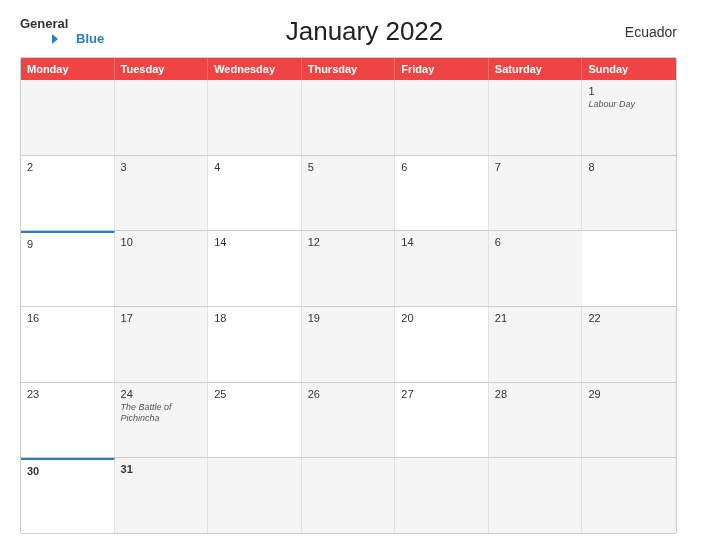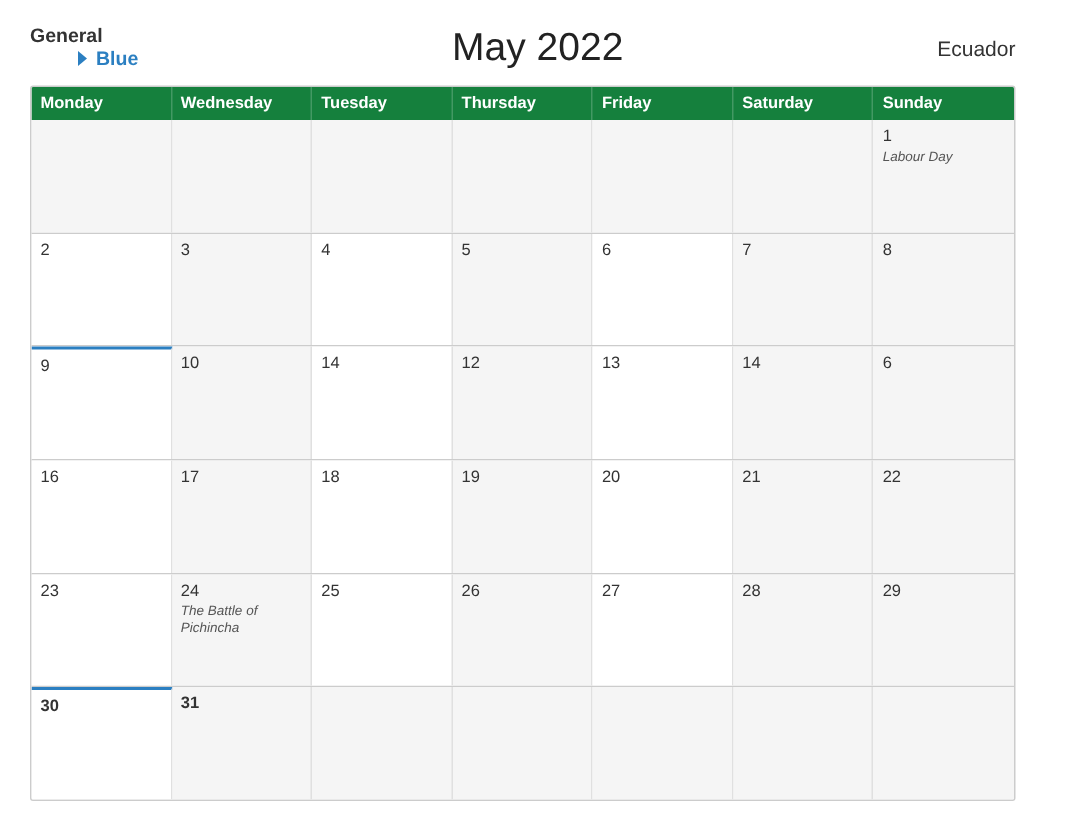--- a/index.html
+++ b/index.html
@@ -38,21 +38,21 @@
       font-weight: bold;
       color: #333;
     }
 
     .logo-blue {
       font-size: 13px;
       font-weight: bold;
       color: #2b7fc1;
       display: flex;
       align-items: center;
-      gap: 6px;
+      gap: 18px;
       padding-left: 32px;
     }
 
     .logo-triangle {
       width: 0;
       height: 0;
       border-left: 6px solid #2b7fc1;
       border-top: 5px solid transparent;
       border-bottom: 5px solid transparent;
       display: inline-block;
@@ -76,21 +76,21 @@
       border: 1px solid #ccc;
       border-radius: 2px;
       overflow: hidden;
       display: flex;
       flex-direction: column;
     }
 
     .cal-header {
       display: grid;
       grid-template-columns: repeat(7, 1fr);
-      background: #15803d;
+      background: #ef4444;
     }
 
     .cal-header-cell {
       padding: 5px 6px;
       color: #fff;
       font-size: 11px;
       font-weight: bold;
       border-right: 1px solid rgba(255,255,255,0.2);
     }
 
@@ -161,29 +161,29 @@
 <div class="page">
 
   <div class="header">
     <div class="logo">
       <span class="logo-general">General</span>
       <span class="logo-blue">
         <span class="logo-triangle"></span>
         <span>Blue</span>
       </span>
     </div>
-    <h1 class="title">May 2022</h1>
+    <h1 class="title">January 2022</h1>
     <div class="country">Ecuador</div>
   </div>
 
   <div class="calendar">
     <div class="cal-header">
       <div class="cal-header-cell">Monday</div>
+      <div class="cal-header-cell">Tuesday</div>
       <div class="cal-header-cell">Wednesday</div>
-      <div class="cal-header-cell">Tuesday</div>
       <div class="cal-header-cell">Thursday</div>
       <div class="cal-header-cell">Friday</div>
       <div class="cal-header-cell">Saturday</div>
       <div class="cal-header-cell">Sunday</div>
     </div>
 
     <div class="cal-body" id="cal-body">
     <div class="cal-row">
           <div class="cal-cell empty-cell shaded"></div>
           <div class="cal-cell empty-cell shaded"></div>
@@ -225,23 +225,20 @@
           </div>
           <div class="cal-cell shaded">
             <span class="day-num">10</span>
           </div>
           <div class="cal-cell">
             <span class="day-num">14</span>
           </div>
           <div class="cal-cell shaded">
             <span class="day-num">12</span>
           </div>
-          <div class="cal-cell">
-            <span class="day-num">13</span>
-          </div>
           <div class="cal-cell shaded">
             <span class="day-num">14</span>
           </div>
           <div class="cal-cell shaded">
             <span class="day-num">6</span>
           </div>
         </div>
         <div class="cal-row">
           <div class="cal-cell">
             <span class="day-num">16</span>

